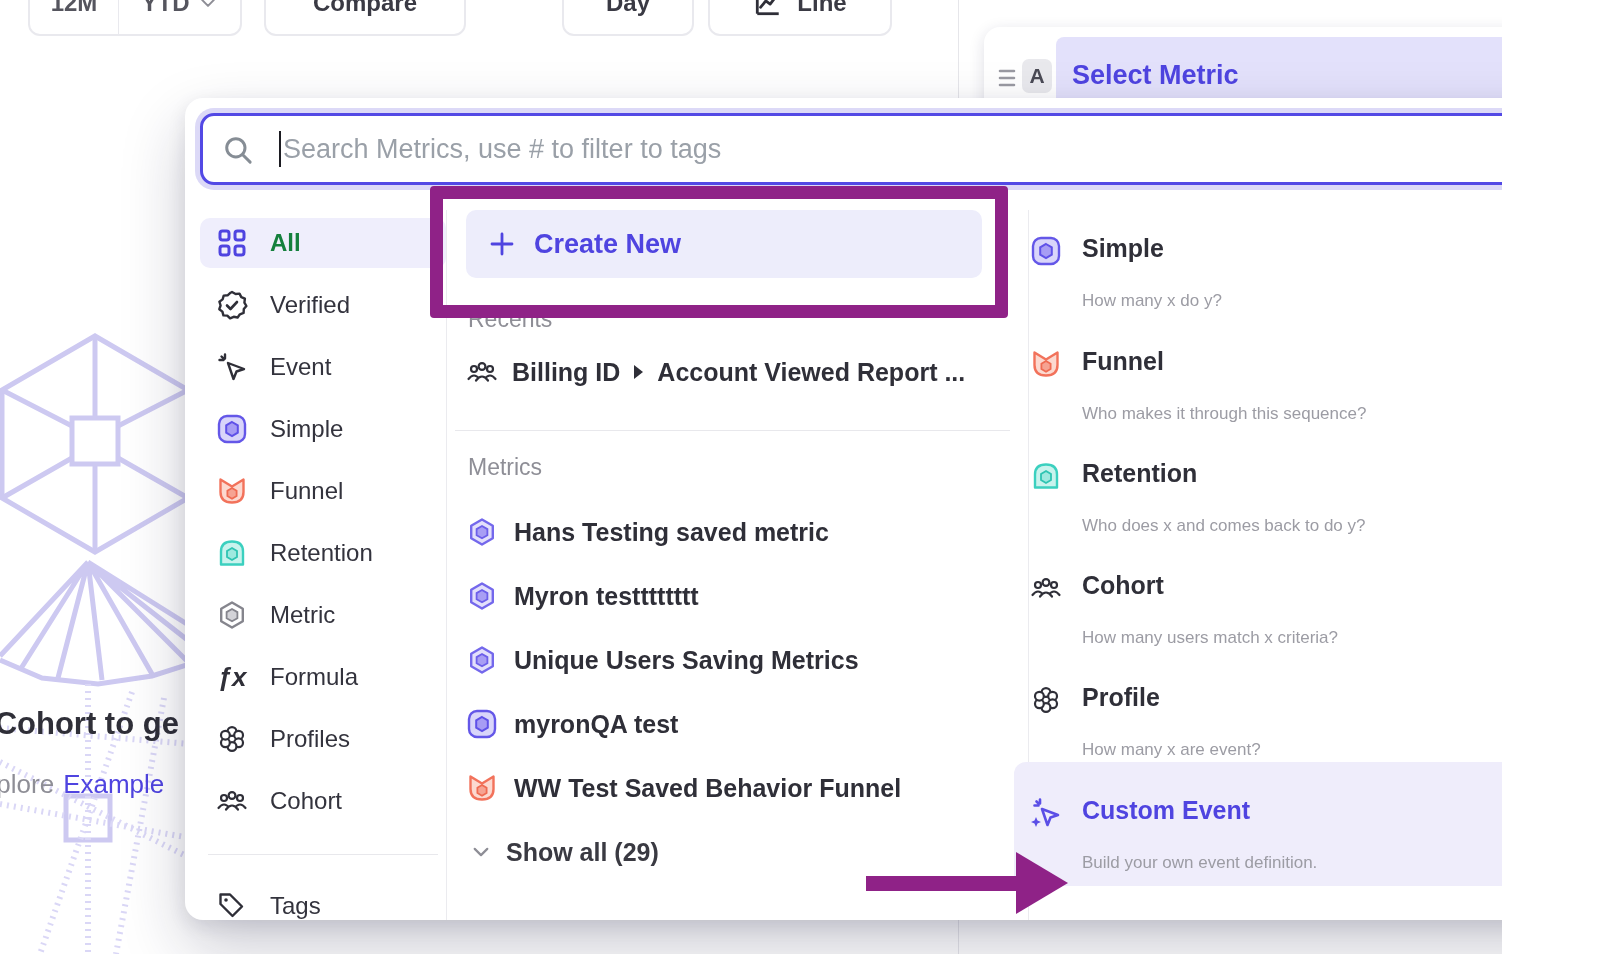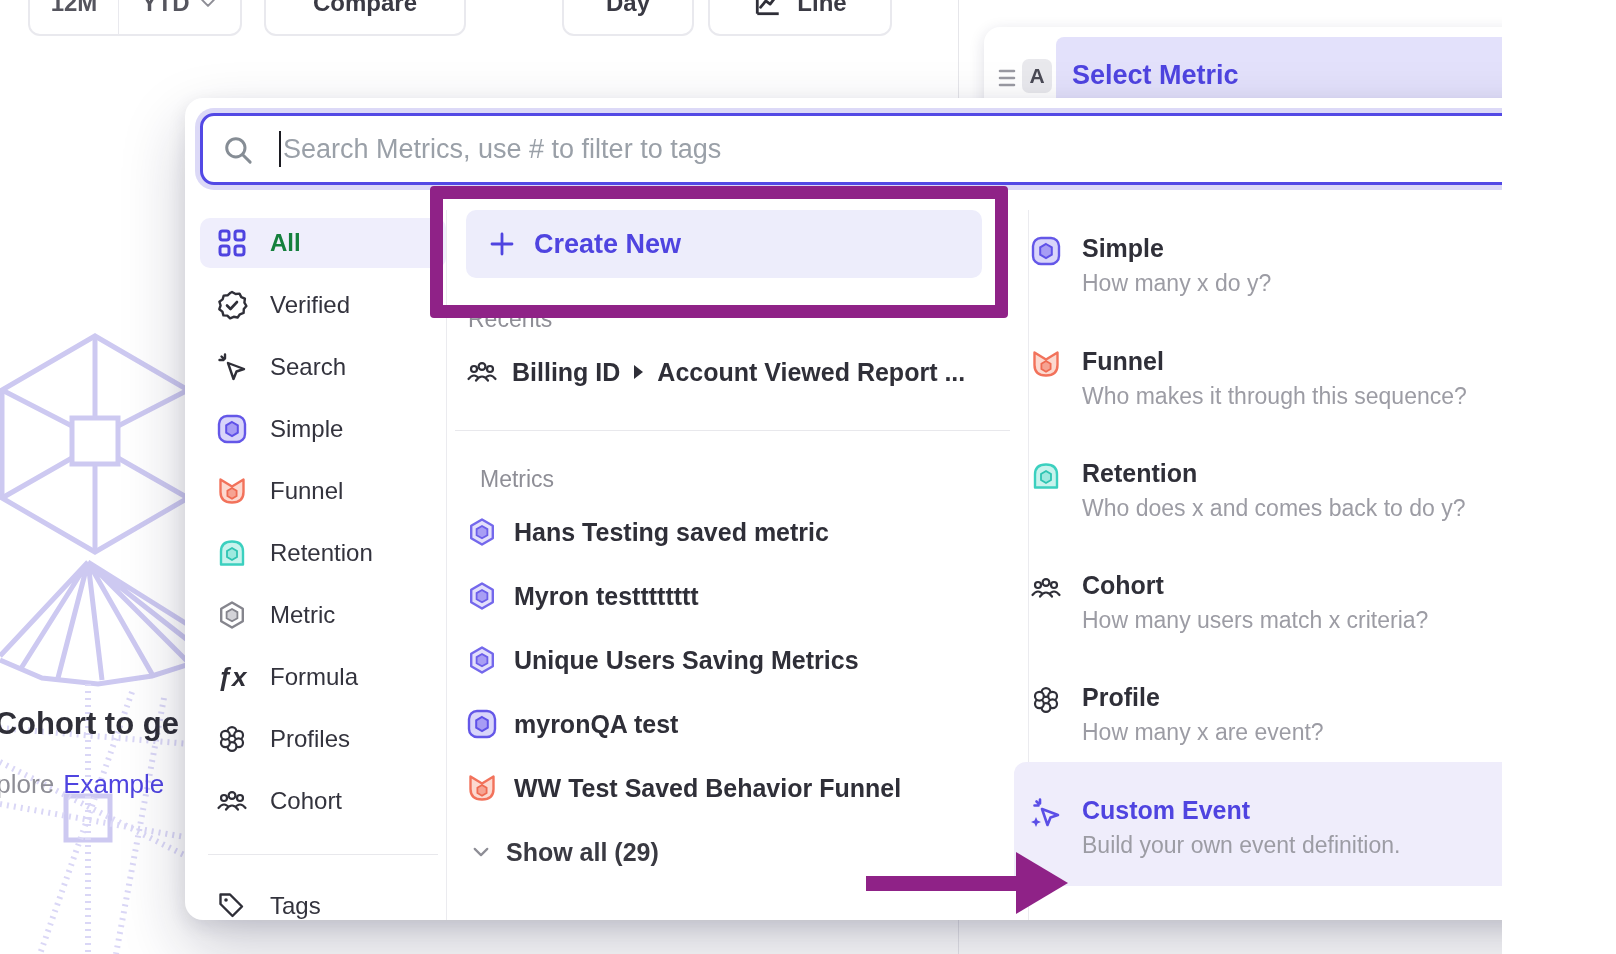--- a/index.html
+++ b/index.html
@@ -44,35 +44,35 @@
   .side-row.sel{background:#efeefc;color:#15803d;font-weight:700;}
   .side-div{height:1px;background:#e8e8ec;margin:16px 8px 0 8px;}
   .side-row.tags{margin-top:26px;}
   .icn{width:32px;height:32px;flex:0 0 auto;display:block;}
   .fx{font-size:26px;font-style:italic;font-weight:600;color:#2f2f38;width:32px;text-align:center;}
   
   .create-btn{position:absolute;left:281px;top:112px;width:516px;height:68px;background:#ededfb;border-radius:10px;
           display:flex;align-items:center;gap:18px;padding-left:22px;font-size:27px;font-weight:700;color:#4f44e0;cursor:pointer;}
   .sec-label{position:absolute;font-size:23px;color:#8e8e96;}
   .recents-label{left:283px;top:208px;}
-  .metrics-label{left:295px;top:356px;margin-top:12px;}
+  .metrics-label{left:283px;top:356px;}
   .billing-row{position:absolute;left:281px;top:252px;height:44px;display:flex;align-items:center;gap:14px;
           font-size:25px;font-weight:700;color:#2f2f38;cursor:pointer;}
   .tri-right{width:0;height:0;border-left:9px solid #2f2f38;border-top:7px solid transparent;border-bottom:7px solid transparent;}
   .mid-div{position:absolute;left:270px;top:332px;width:555px;height:1px;background:#e8e8ec;}
   .met-list{position:absolute;left:281px;top:410px;display:flex;flex-direction:column;gap:16px;}
   .met-row{height:48px;display:flex;align-items:center;gap:16px;font-size:25px;font-weight:700;color:#2f2f38;cursor:pointer;}
   .show-all{position:absolute;left:285px;top:734px;height:40px;display:flex;align-items:center;gap:14px;
           font-size:25px;font-weight:700;color:#3a3a42;cursor:pointer;}
   
   .type-highlight{position:absolute;left:829px;top:664px;width:512px;height:124px;background:#efedfb;border-radius:12px;}
   .type{position:absolute;left:845px;width:505px;cursor:pointer;}
   .type .t-icon{position:absolute;left:0;top:2px;}
   .type .t-title{margin-left:52px;font-size:25px;font-weight:700;color:#2f2f38;line-height:30px;}
-  .type .t-desc{margin-left:52px;margin-top:7px;font-size:23px;color:#9c9ca4;line-height:26px;}
+  .type .t-desc{margin-left:52px;margin-top:25px;font-size:17px;color:#9c9ca4;line-height:26px;}
   .type.custom .t-title{color:#4f44e0;}
   
   .anno-box{position:absolute;left:430px;top:186px;width:578px;height:132px;border:13px solid #8f2287;border-radius:4px;
           z-index:5;pointer-events:none;}
   .anno-arrow-shaft{position:absolute;left:866px;top:876px;width:152px;height:15px;background:#8f2287;z-index:5;pointer-events:none;}
   .anno-arrow-head{position:absolute;left:1016px;top:852px;width:0;height:0;border-left:52px solid #8f2287;
           border-top:31px solid transparent;border-bottom:31px solid transparent;z-index:5;pointer-events:none;}
 </style>
 </head>
 <body>
@@ -238,21 +238,21 @@
       <div class="side-row">
         <svg class="icn" viewBox="0 0 32 32">
             <use href="#ic-verified"></use>
           </svg>
         <span>Verified</span>
       </div>
       <div class="side-row">
         <svg class="icn" viewBox="0 0 32 32">
             <use href="#ic-event"></use>
           </svg>
-        <span>Search</span>
+        <span>Event</span>
       </div>
       <div class="side-row">
         <svg class="icn" viewBox="0 0 32 32">
             <use href="#ic-simple"></use>
           </svg>
         <span>Simple</span>
       </div>
       <div class="side-row">
         <svg class="icn" viewBox="0 0 32 32">
             <use href="#ic-funnel"></use>

